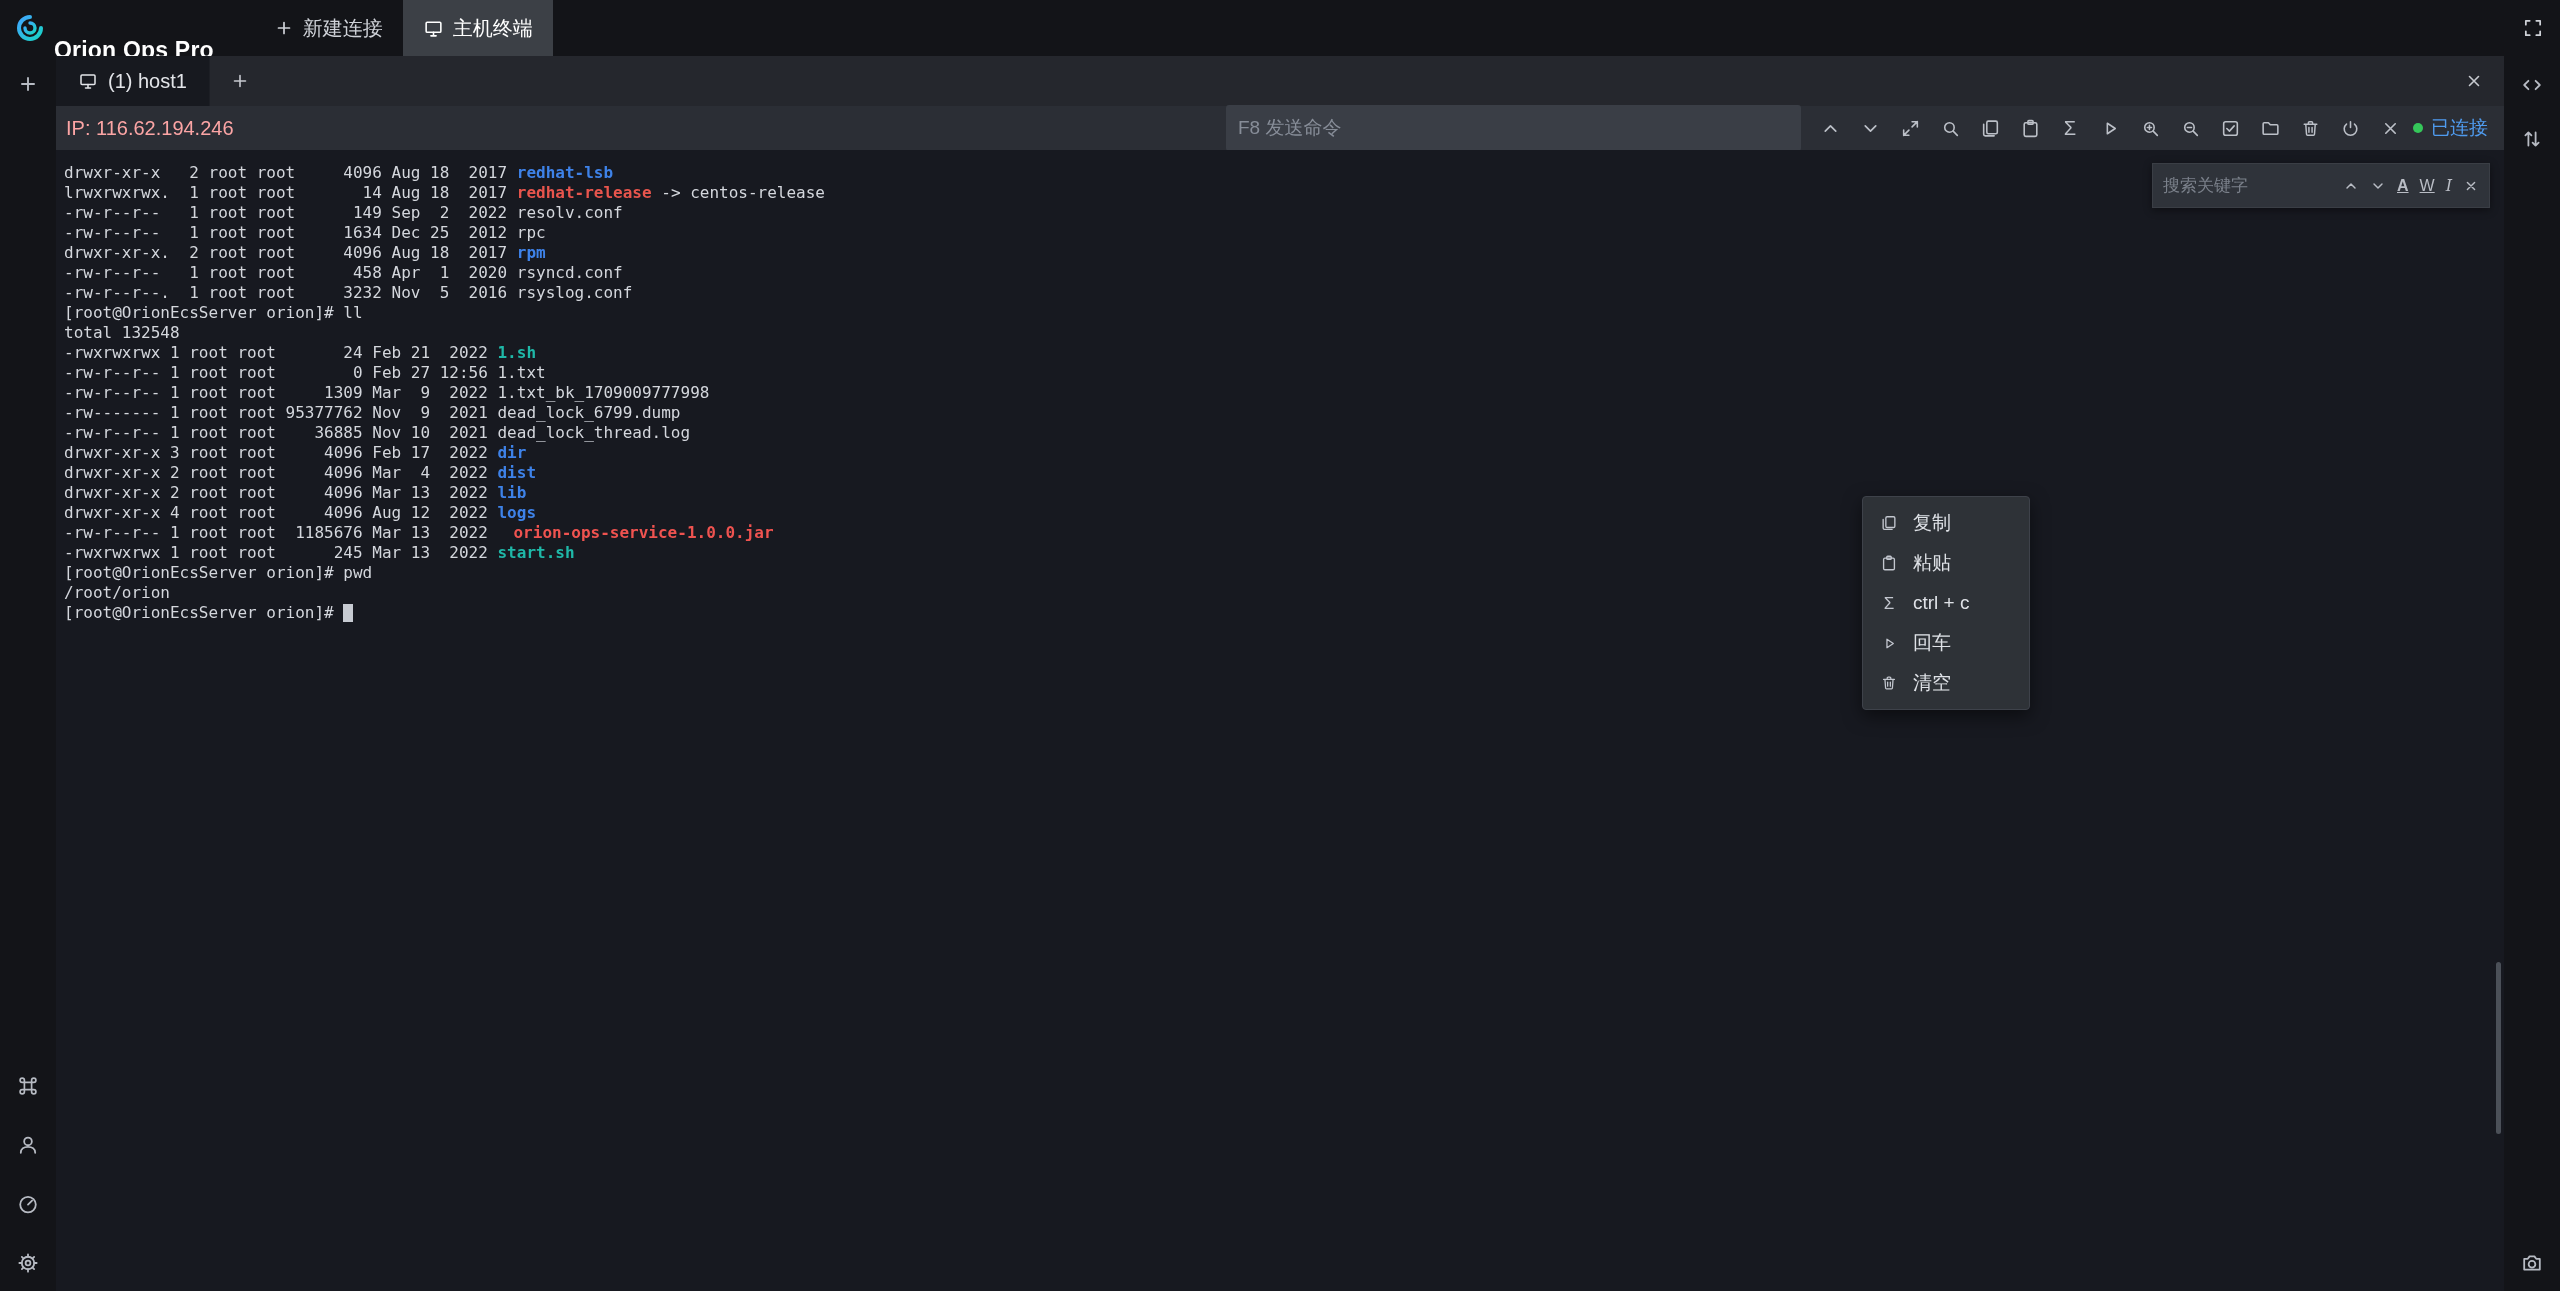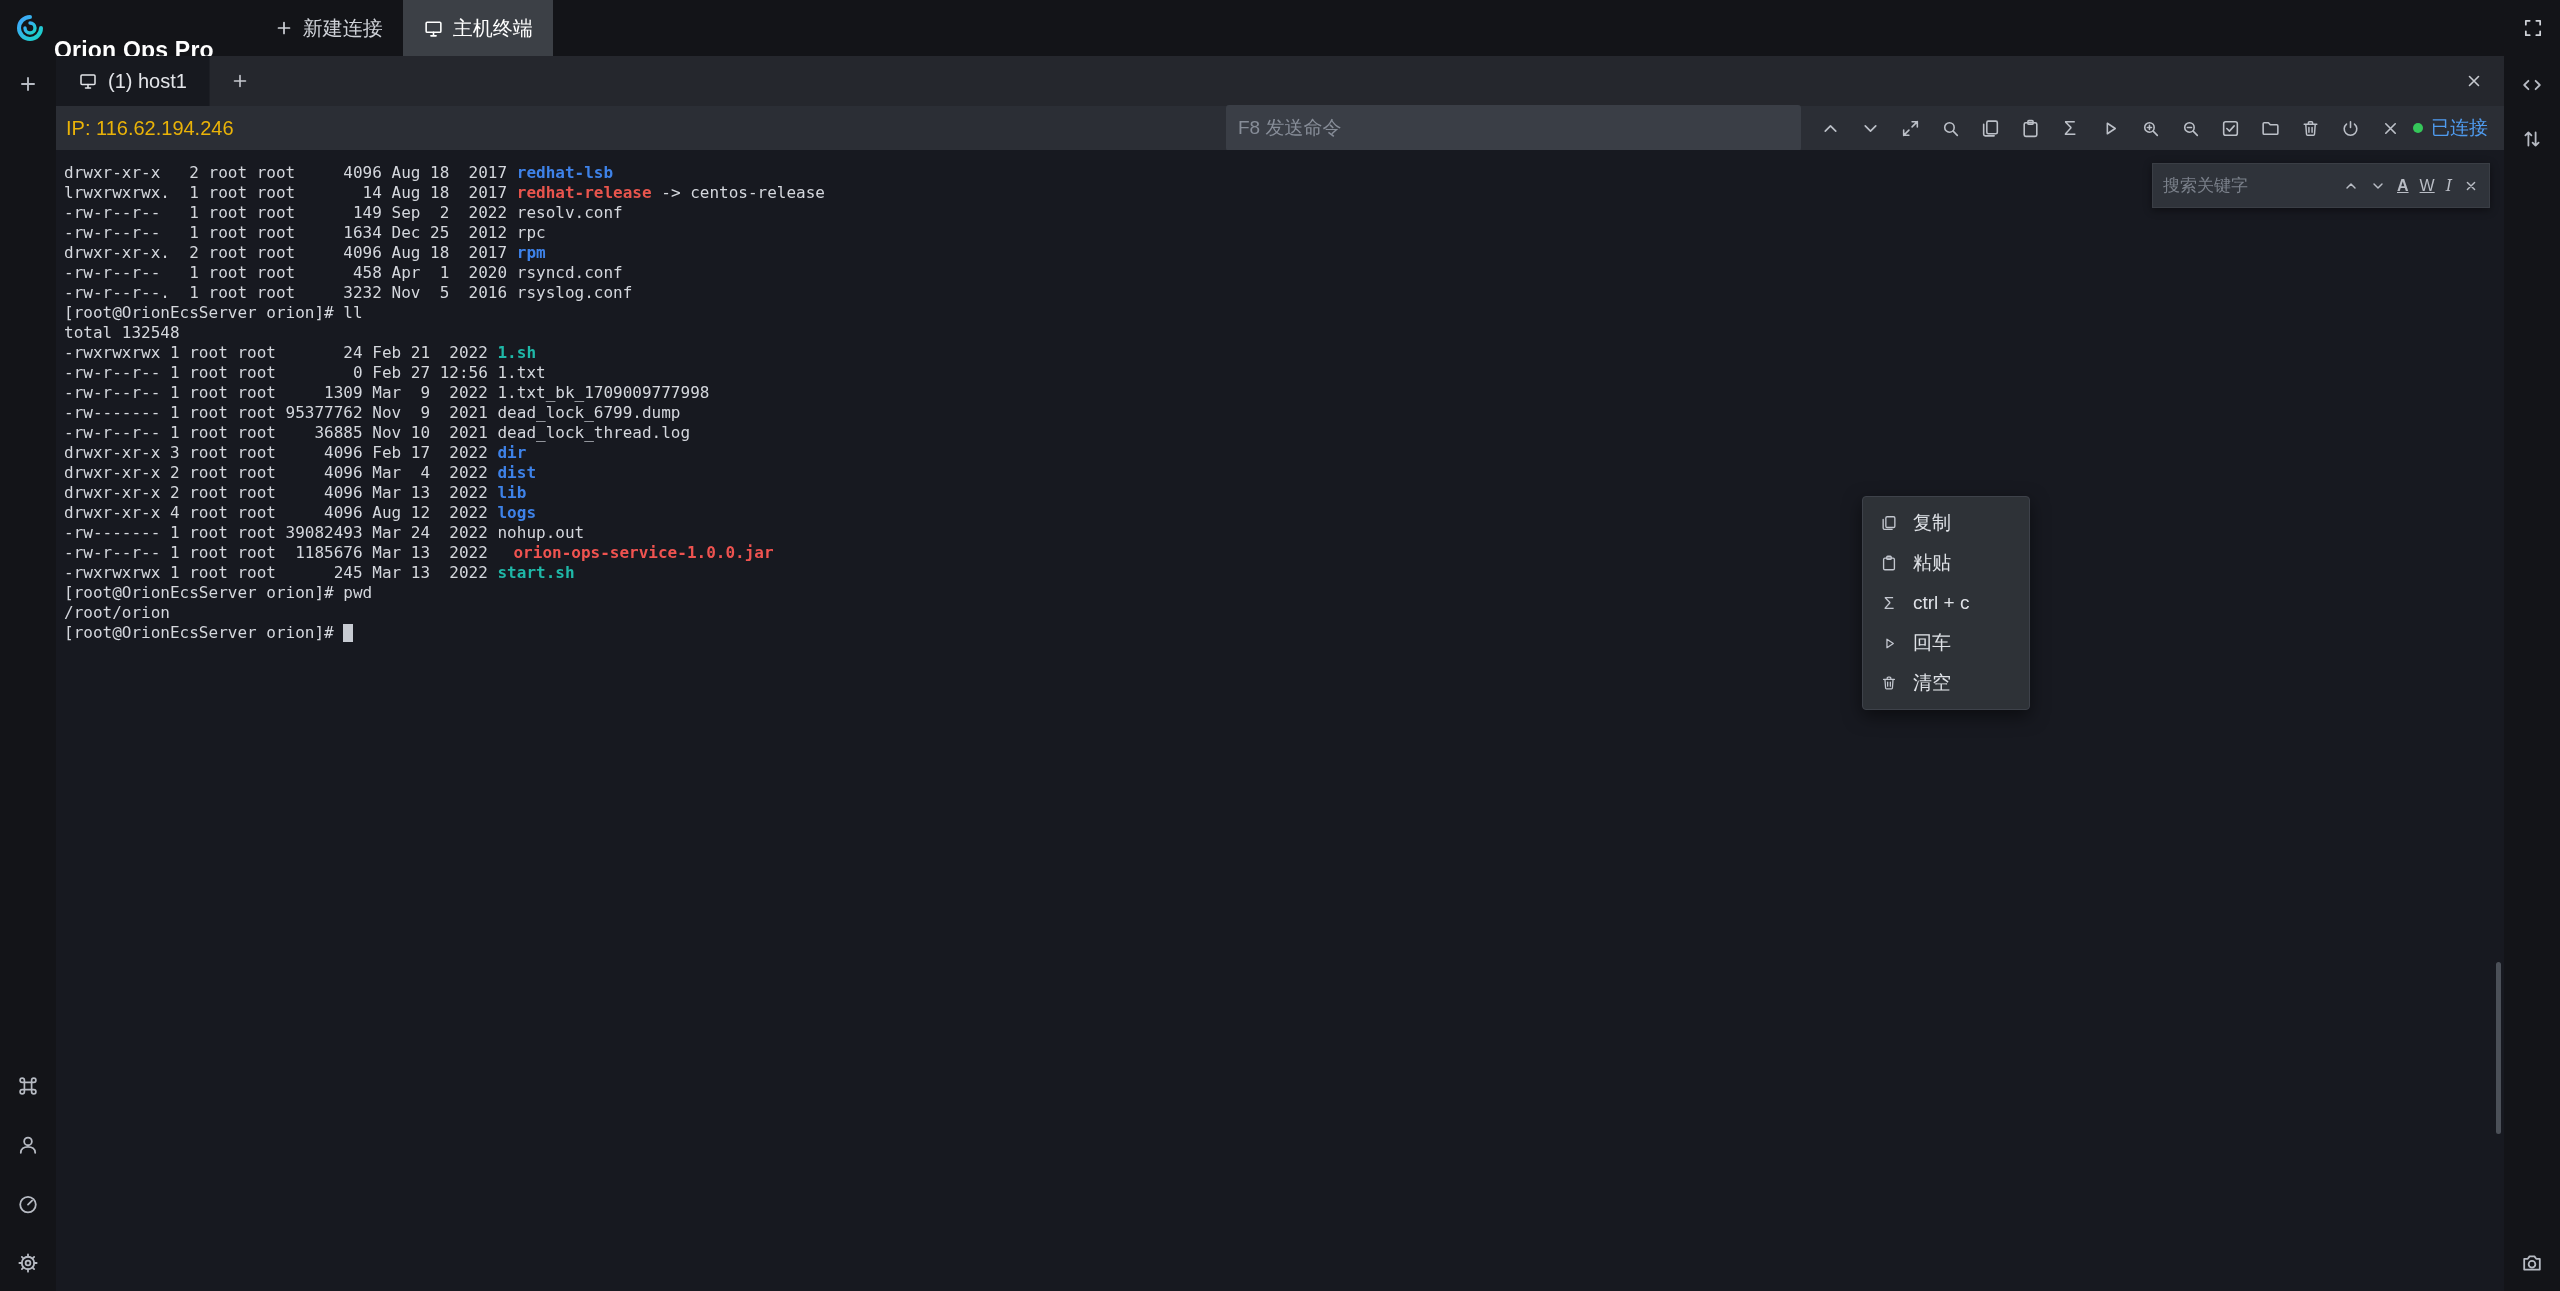--- a/index.html
+++ b/index.html
@@ -29,21 +29,21 @@
   .center { flex:1; display:flex; flex-direction:column; min-width:0; }
 
   
   .tabbar { flex:0 0 50px; height:50px; background:#25272d; display:flex; align-items:center; color:#c7cad0; }
   .tab { height:50px; display:flex; align-items:center; gap:10px; padding:0 22px; background:#17191f; color:#e3e5e9; font-size:20px; border-right:1px solid #1d1f25; cursor:pointer; }
   .tab-add { margin-left:20px; display:flex; cursor:pointer; }
   .tabbar-close { margin-left:auto; margin-right:20px; display:flex; cursor:pointer; }
 
   
   .termbar { flex:0 0 44px; height:44px; background:#2b2e35; display:flex; align-items:center; }
-  .ip-label { color:#eab308; font-size:20px; margin-left:10px; white-space:nowrap; }
+  .ip-label { color:#fca5a5; font-size:20px; margin-left:10px; white-space:nowrap; }
   .cmd-input { width:575px; height:46px; background:#3a3e46; border:none; outline:none; border-radius:3px; margin-left:auto; padding:0 12px; color:#dfe2e8; font-size:19px; font-family:"Liberation Sans",sans-serif; }
   .cmd-input::placeholder { color:#878d98; }
   .termbar-icons { display:flex; align-items:center; gap:18px; margin:0 12px 0 18px; color:#bcc0c8; }
   .tb-ic { width:22px; height:22px; display:flex; align-items:center; justify-content:center; cursor:pointer; }
   .glyph { font-size:20px; line-height:1; color:#bcc0c8; }
   .status { display:flex; align-items:center; gap:8px; margin-right:16px; white-space:nowrap; }
   .status-dot { width:10px; height:10px; border-radius:50%; background:#35c75a; }
   .status-text { color:#4f9bef; font-size:19px; }
 
   
@@ -286,21 +286,20 @@
             <div class="term-line"><span class="c-fg">total 132548</span></div>
             <div class="term-line"><span class="c-fg">-rwxrwxrwx 1 root root       24 Feb 21  2022 </span><span class="c-exe">1.sh</span></div>
             <div class="term-line"><span class="c-fg">-rw-r--r-- 1 root root        0 Feb 27 12:56 1.txt</span></div>
             <div class="term-line"><span class="c-fg">-rw-r--r-- 1 root root     1309 Mar  9  2022 1.txt_bk_1709009777998</span></div>
             <div class="term-line"><span class="c-fg">-rw------- 1 root root 95377762 Nov  9  2021 dead_lock_6799.dump</span></div>
             <div class="term-line"><span class="c-fg">-rw-r--r-- 1 root root    36885 Nov 10  2021 dead_lock_thread.log</span></div>
             <div class="term-line"><span class="c-fg">drwxr-xr-x 3 root root     4096 Feb 17  2022 </span><span class="c-dir">dir</span></div>
             <div class="term-line"><span class="c-fg">drwxr-xr-x 2 root root     4096 Mar  4  2022 </span><span class="c-dir">dist</span></div>
             <div class="term-line"><span class="c-fg">drwxr-xr-x 2 root root     4096 Mar 13  2022 </span><span class="c-dir">lib</span></div>
             <div class="term-line"><span class="c-fg">drwxr-xr-x 4 root root     4096 Aug 12  2022 </span><span class="c-dir">logs</span></div>
-            <div class="term-line"><span class="c-fg">-rw------- 1 root root 39082493 Mar 24  2022 nohup.out</span></div>
             <div class="term-line"><span class="c-fg">-rw-r--r-- 1 root root  1185676 Mar 13  2022 </span><span class="c-arc">orion-ops-service-1.0.0.jar</span></div>
             <div class="term-line"><span class="c-fg">-rwxrwxrwx 1 root root      245 Mar 13  2022 </span><span class="c-exe">start.sh</span></div>
             <div class="term-line"><span class="c-fg">[root@OrionEcsServer orion]# pwd</span></div>
             <div class="term-line"><span class="c-fg">/root/orion</span></div>
             <div class="term-line"><span class="c-fg">[root@OrionEcsServer orion]# </span><span class="term-cursor"></span></div>
           </div>
 
         <div class="search-panel">
           <input class="search-input" placeholder="搜索关键字" style="">
           <span class="search-btn">

